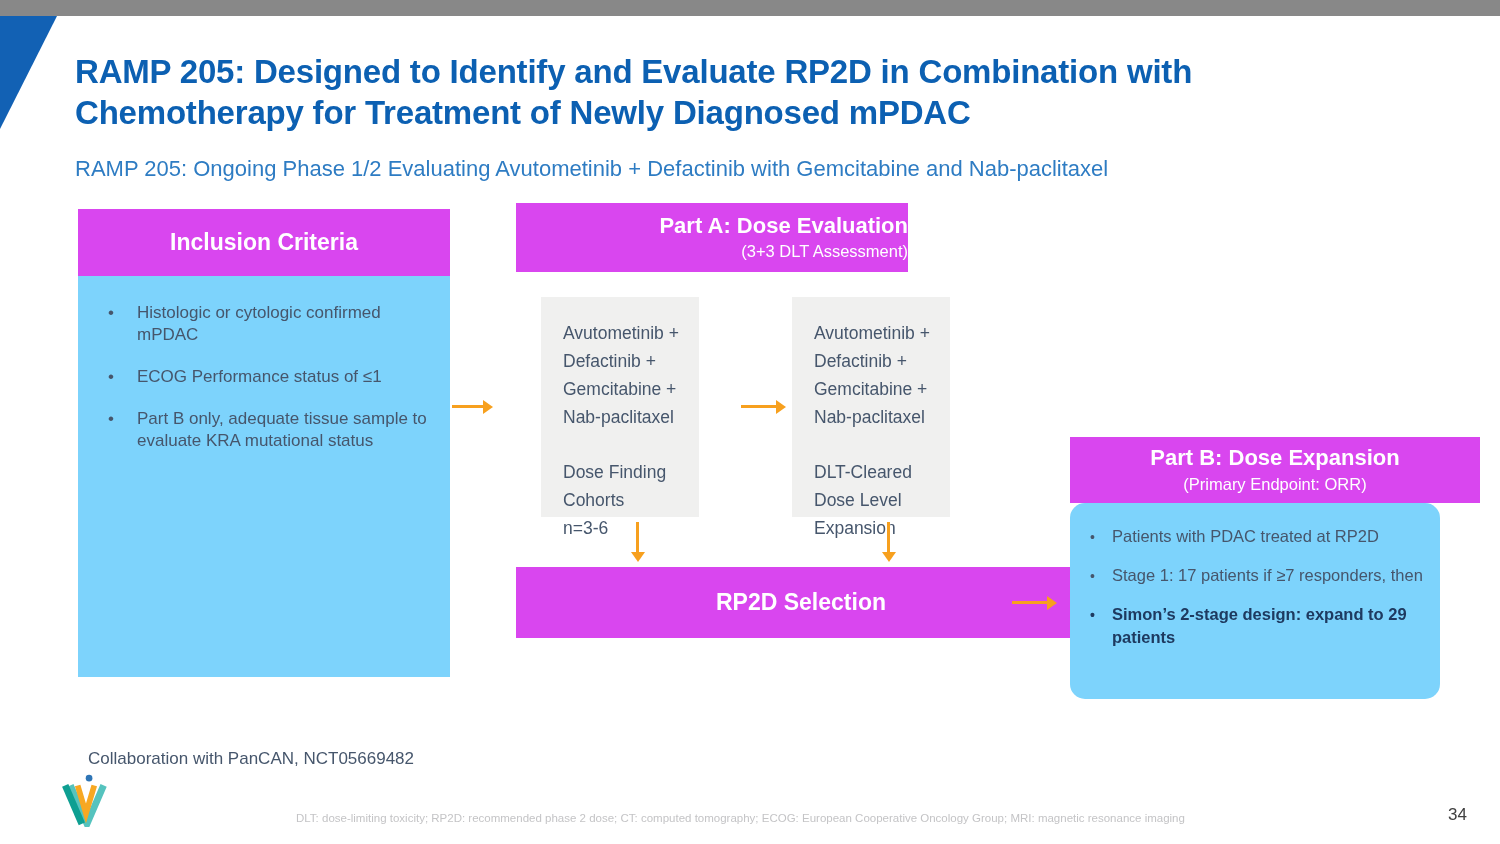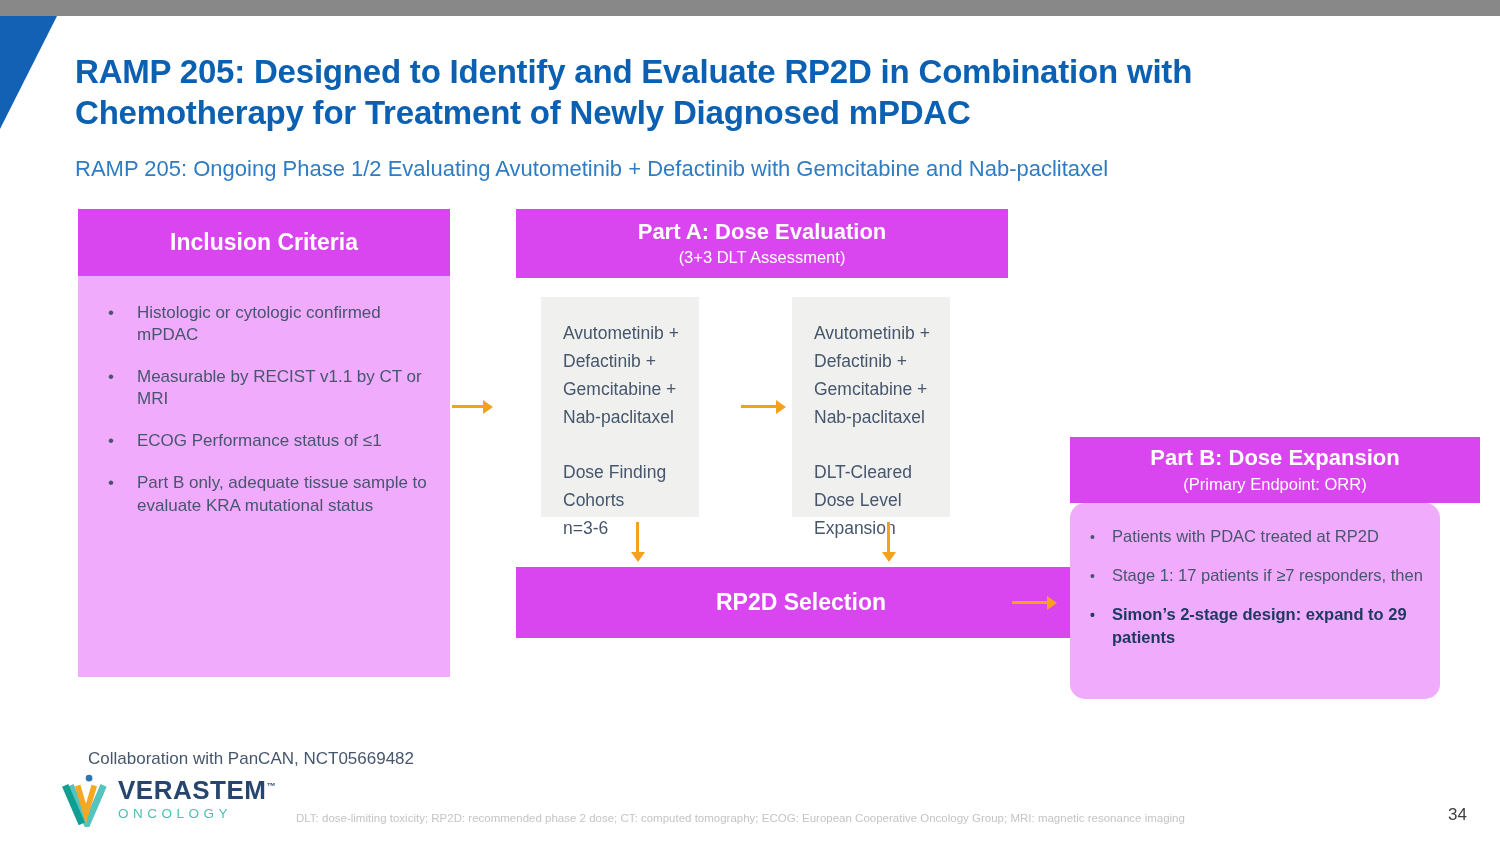--- a/index.html
+++ b/index.html
@@ -20,26 +20,26 @@
     position:absolute; left:75px; top:140px; width:1340px;
     font-size:22px; color:#2E7CC3;
   }
   .box-header {
     position:absolute; background:#d946ef; color:#fff; display:flex;
     flex-direction:column; align-items:center; justify-content:center;
     text-align:center;
   }
   .inc-header { left:78px; top:193px; width:372px; height:67px; }
   .inc-header .bh-title { font-size:23px; font-weight:bold; }
-  .parta-header { left:516px; top:193px; width:492px; height:69px; }
+  .parta-header { left:516px; top:187px; width:392px; height:69px;align-items:flex-end; }
   .partb-header { left:1070px; top:421px; width:410px; height:66px; }
   .bh-title { font-size:22px; font-weight:bold; line-height:1.2; }
   .bh-sub { font-size:16.5px; line-height:1.25; margin-top:2px; }
   .panel {
-    position:absolute; background:#f0abfc; color:#46566C;
+    position:absolute; background:#7dd3fc; color:#46566C;
   }
   .inc-body { left:78px; top:260px; width:372px; height:401px; }
   .inc-body ul { margin:0; padding:26px 16px 0 28px; list-style:none; }
   .inc-body li {
     position:relative; padding-left:31px; margin-bottom:20px;
     font-size:17px; line-height:1.3;
   }
   .inc-body li::before { content:"\2022"; position:absolute; left:2px; }
   .gbox {
     position:absolute; top:281px; width:158px; height:220px;
@@ -95,21 +95,20 @@
 
   <h1 class="title">RAMP 205: Designed to Identify and Evaluate RP2D in Combination with Chemotherapy for Treatment of Newly Diagnosed mPDAC</h1>
   <div class="subtitle">RAMP 205: Ongoing Phase 1/2 Evaluating Avutometinib + Defactinib with Gemcitabine and Nab-paclitaxel</div>
 
   <section class="box-header inc-header">
     <div class="bh-title">Inclusion Criteria</div>
   </section>
   <section class="panel inc-body">
     <ul>
       <li>Histologic or cytologic confirmed mPDAC</li>
-      <li>Measurable by RECIST v1.1 by CT or MRI</li>
       <li>ECOG Performance status of ≤1</li>
       <li>Part B only, adequate tissue sample to evaluate KRA mutational status</li>
     </ul>
   </section>
 
   <div class="arrow-h a1"></div>
 
   <section class="box-header parta-header">
     <div class="bh-title">Part A: Dose Evaluation</div>
     <div class="bh-sub">(3+3 DLT Assessment)</div>
@@ -160,22 +159,18 @@
 
   <div class="collab">Collaboration with PanCAN, NCT05669482</div>
 
   <div class="logo">
     <svg width="50" height="54" viewBox="0 0 48 52">
       <polyline points="8,12 24,49 40,12" fill="none" stroke="#55C3BE" stroke-width="6.5"></polyline>
       <polyline points="3,12 19,49" fill="none" stroke="#0E9F92" stroke-width="6.5"></polyline>
       <polyline points="15,12 23,39 31,12" fill="none" stroke="#F7A823" stroke-width="5.5"></polyline>
       <circle cx="26" cy="5" r="3.2" fill="#2E75B6"></circle>
     </svg>
-    <div class="logo-text">
-      <div class="logo-brand"><span>VERASTEM</span><sup>™</sup></div>
-      <div class="logo-sub">ONCOLOGY</div>
-    </div>
   </div>
 
   <div class="footnote">DLT: dose-limiting toxicity; RP2D: recommended phase 2 dose; CT: computed tomography; ECOG: European Cooperative Oncology Group; MRI: magnetic resonance imaging</div>
   <div class="pagenum">34</div>
 
 </div>
 
 </body></html>

